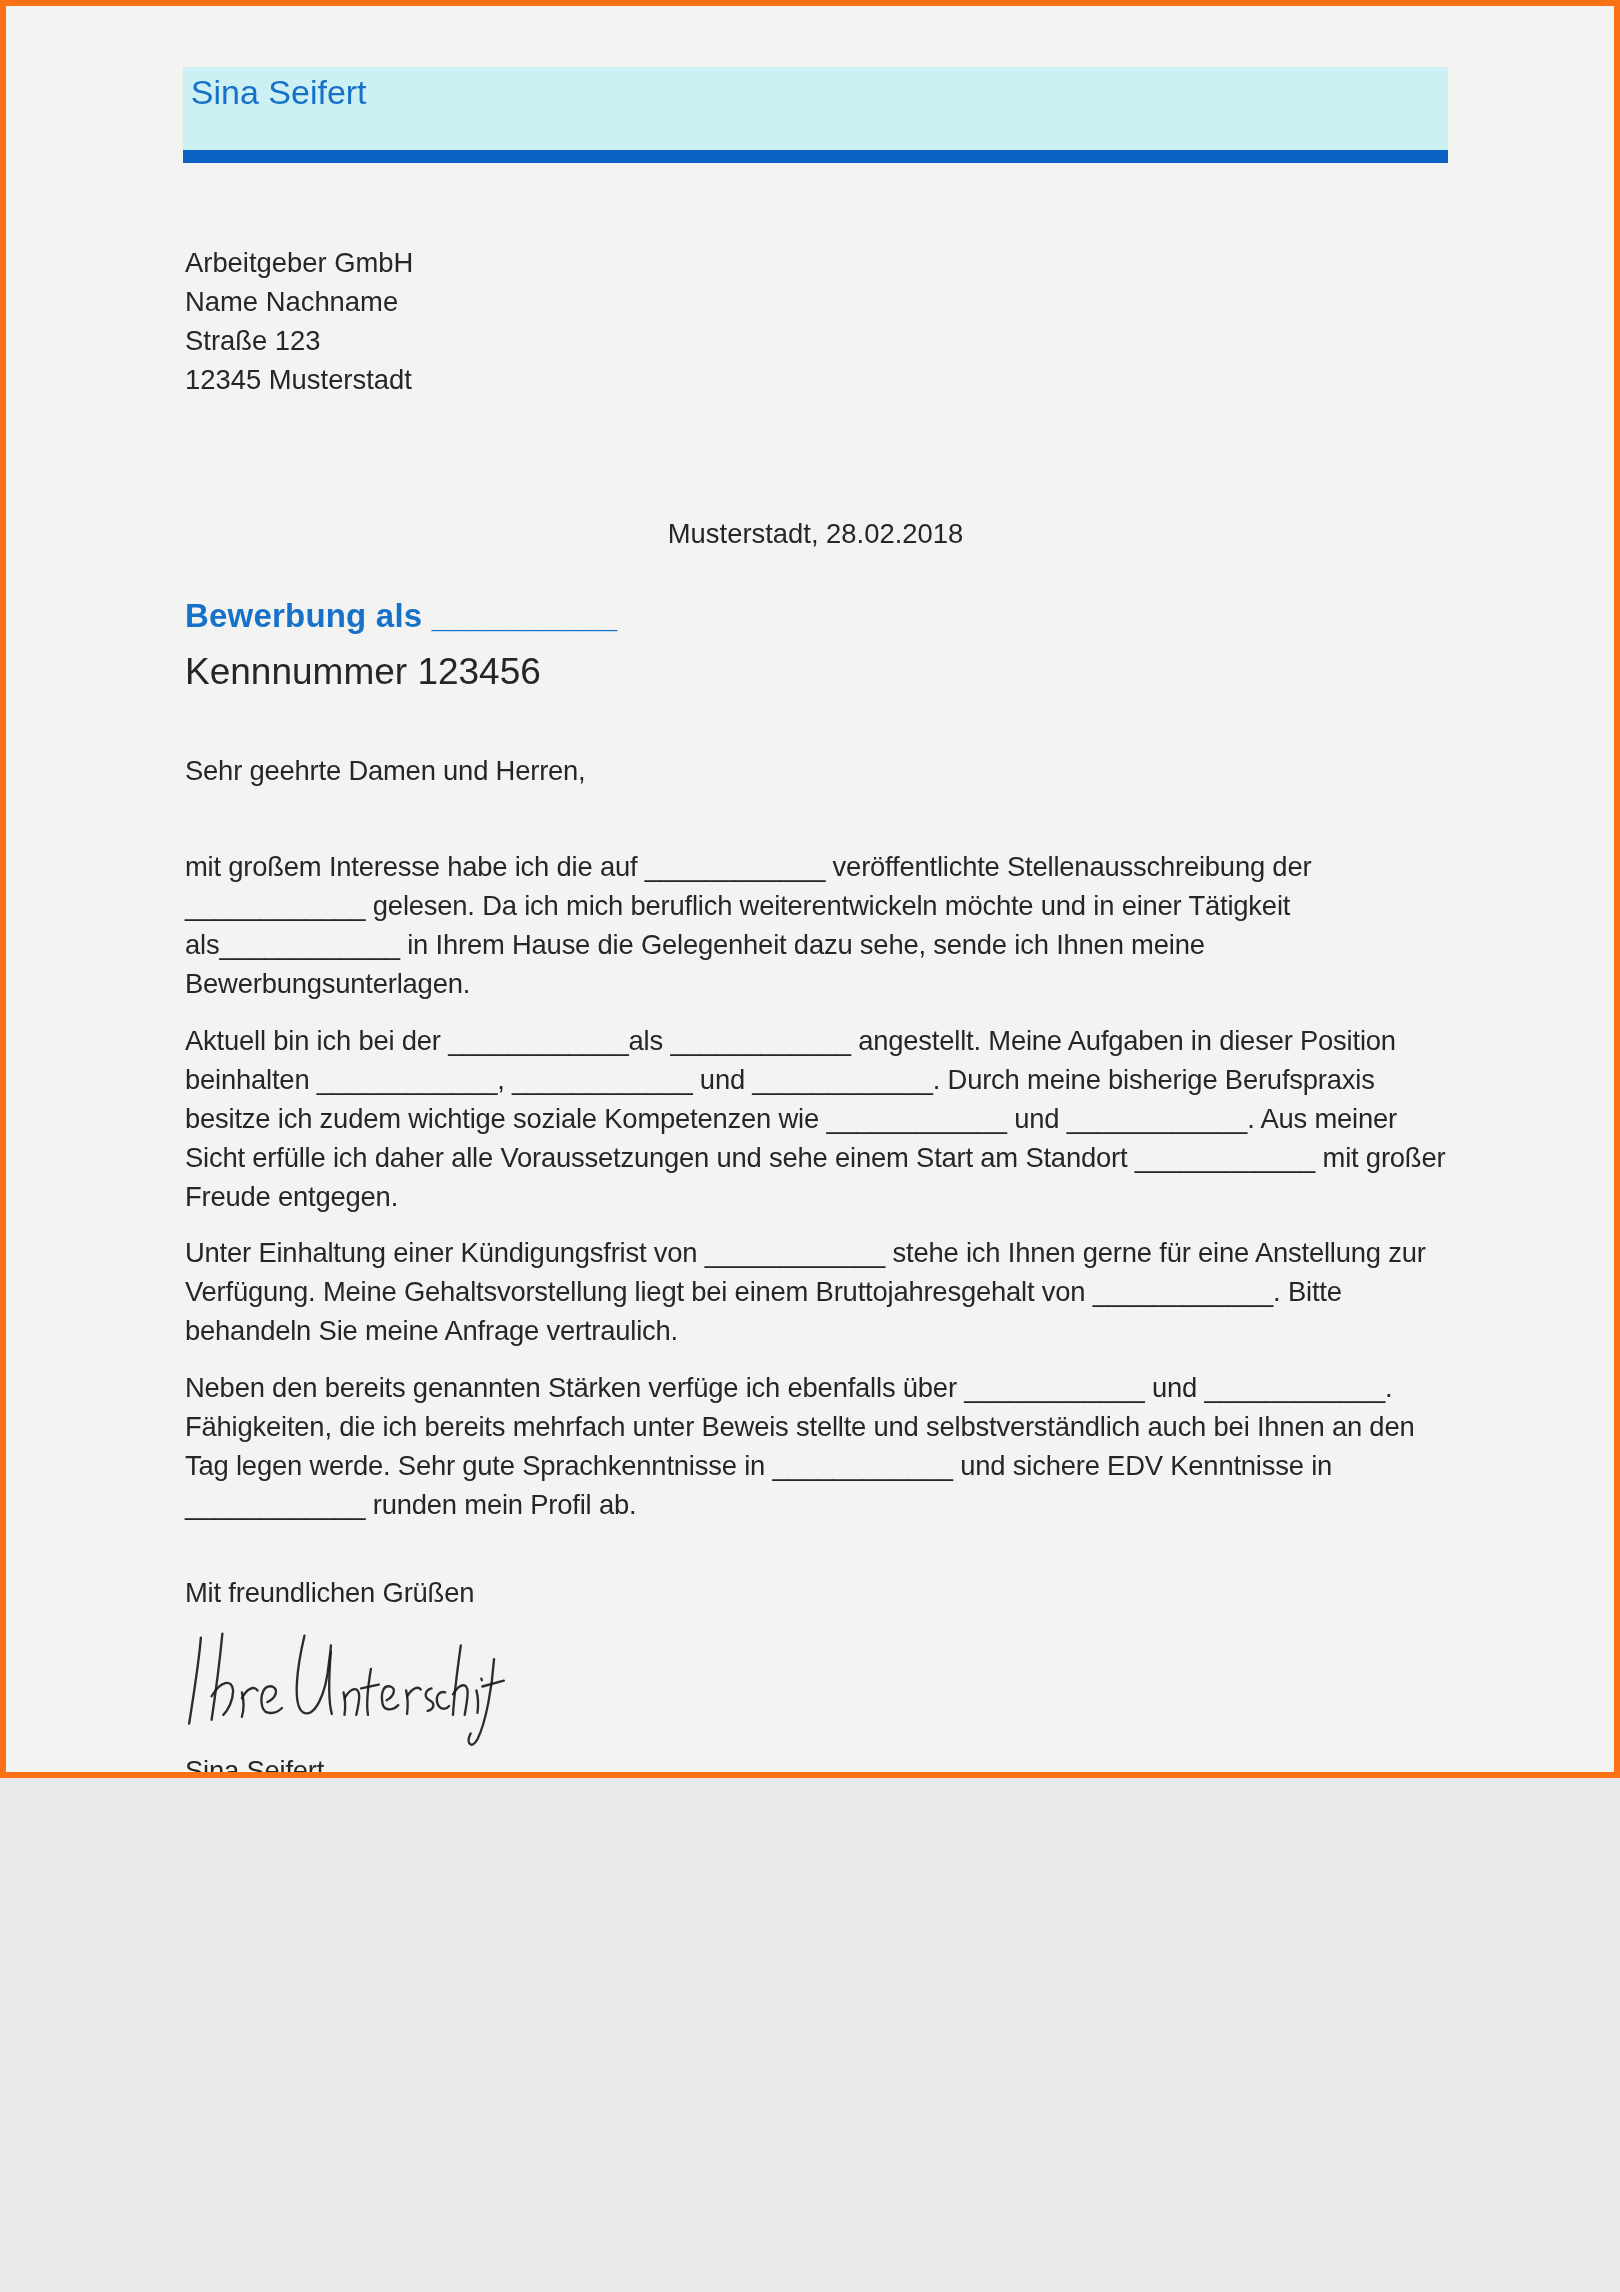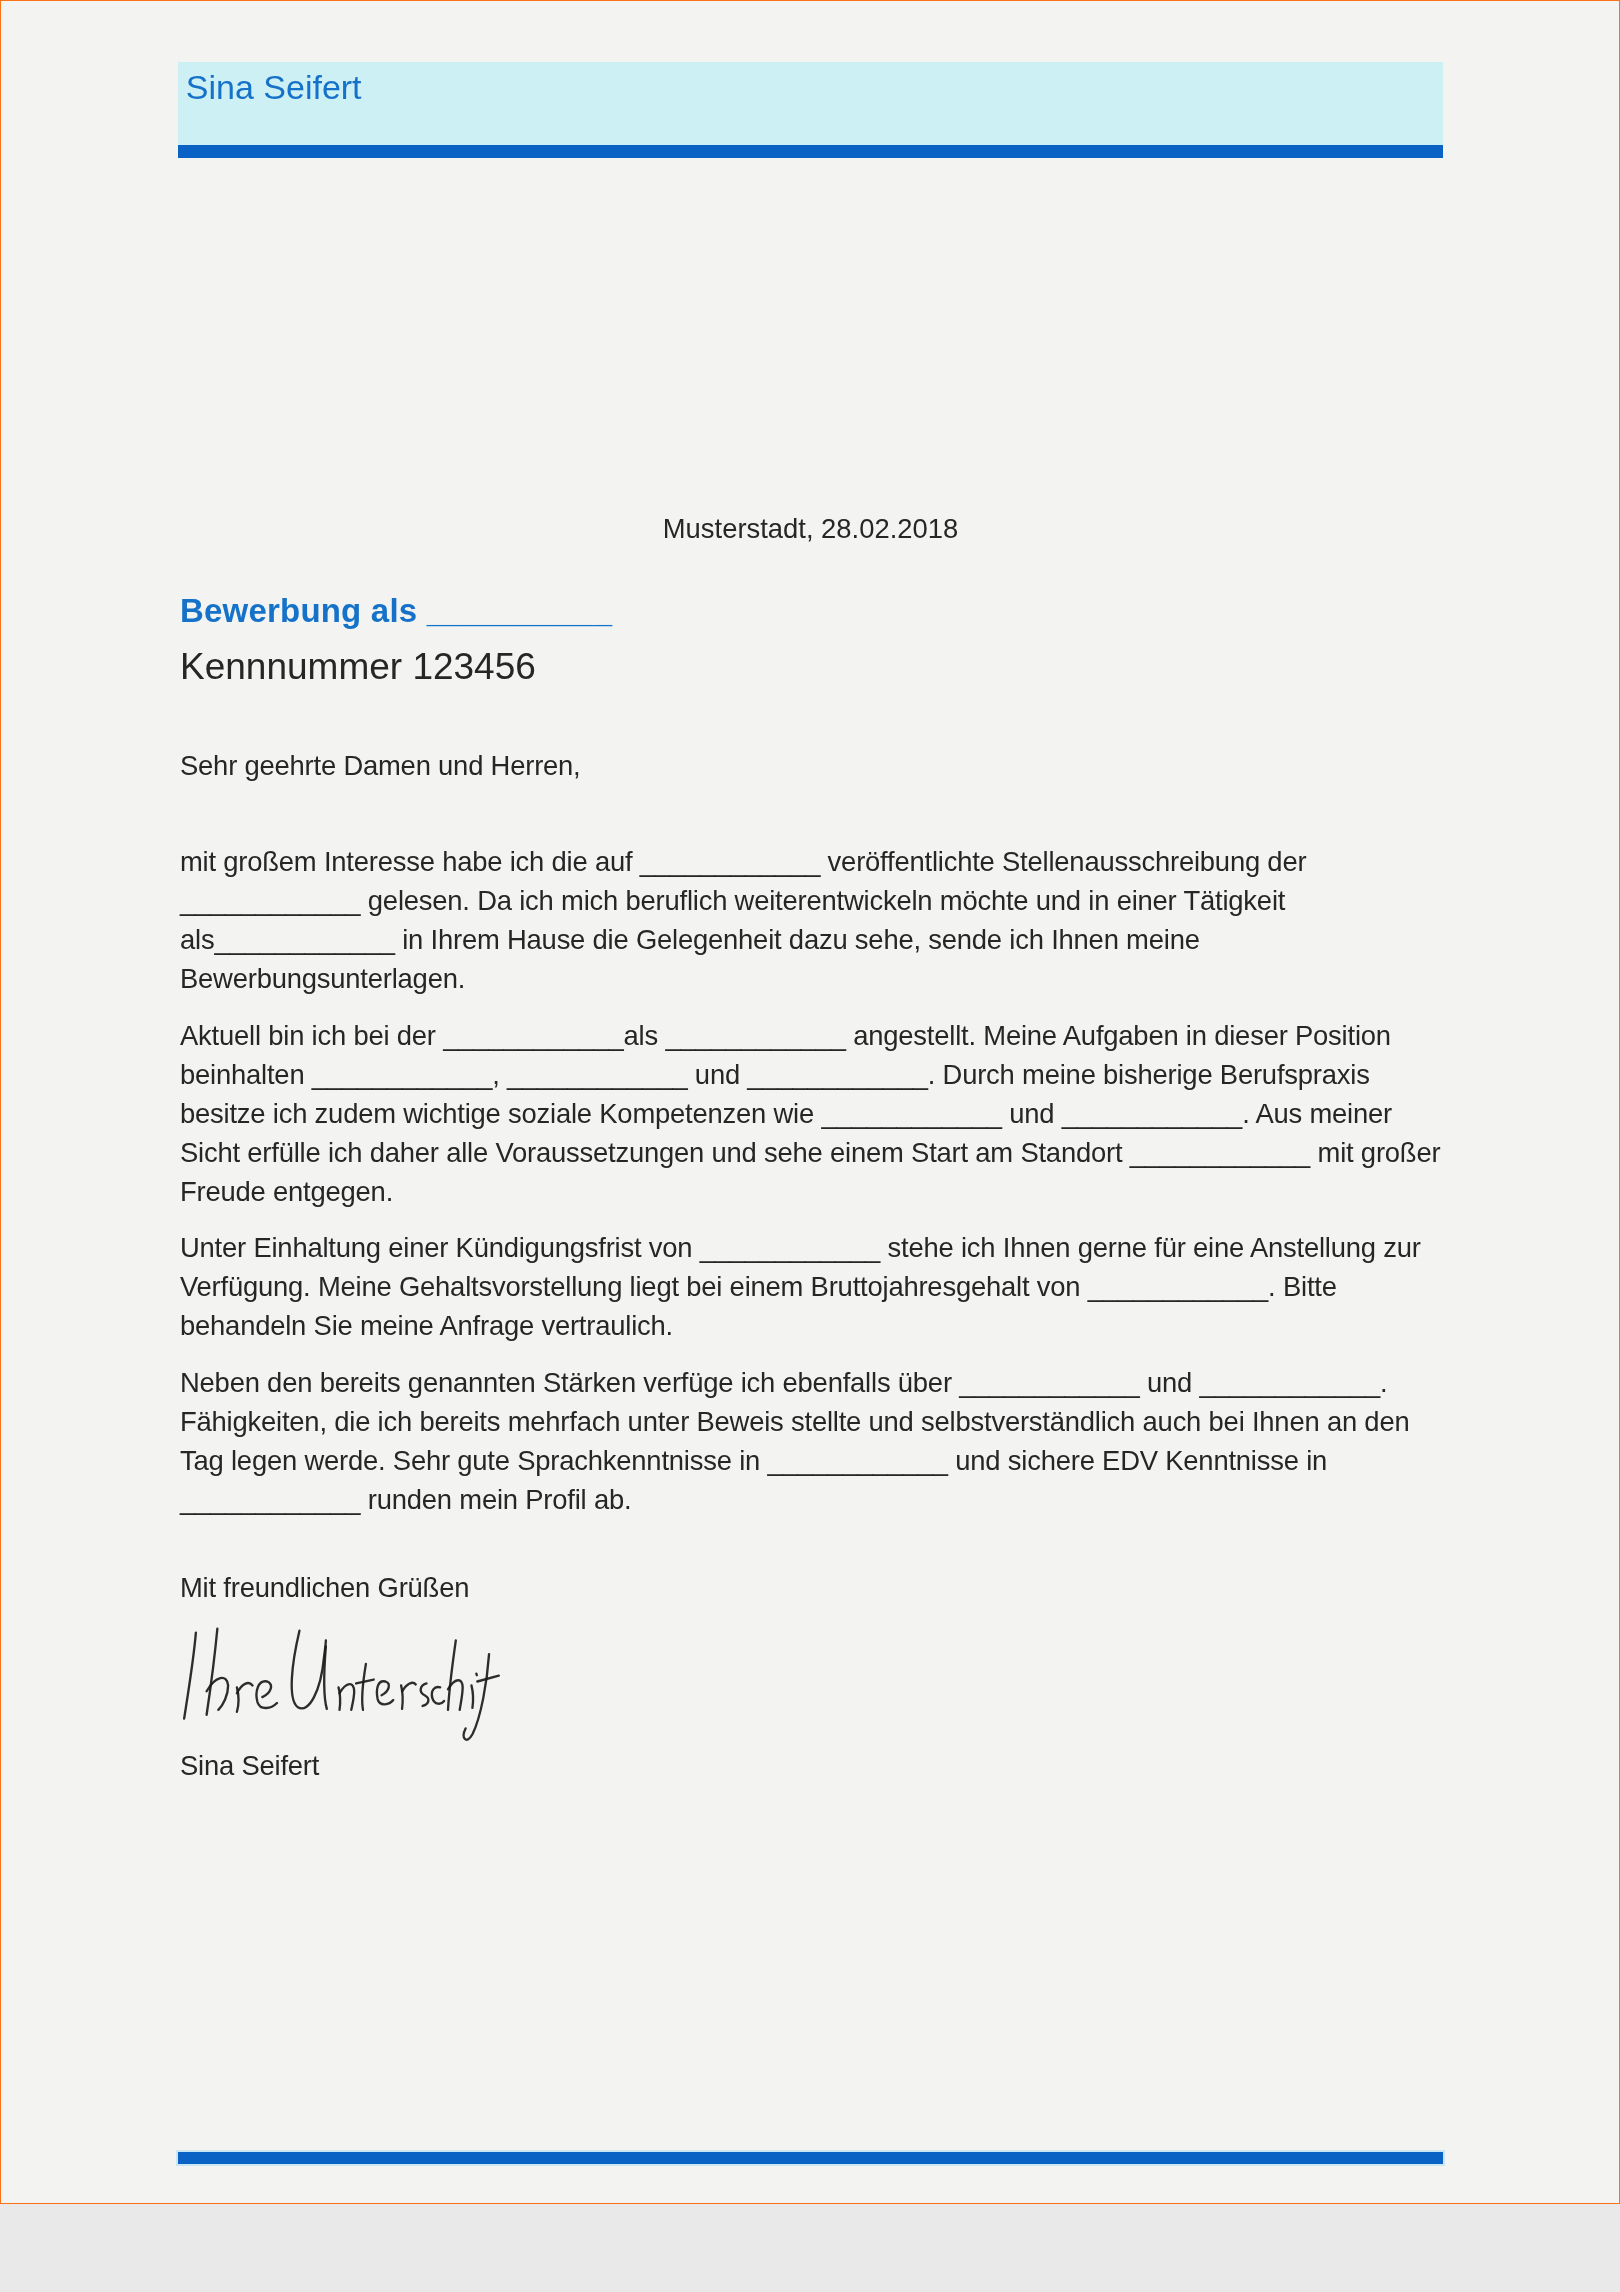--- a/index.html
+++ b/index.html
@@ -6,23 +6,23 @@
     --accent_blue:#1572c8;
     --bar_blue:#0a62c4;
     --header_bg:#cdf0f5;
     --text:#262626;
     --page_bg:#f3f4f2;
     --watermark_gray:#d9d9d9;
   }
   html,body{margin:0;padding:0;background:#e9e9e9;}
   .page{
     position:relative;
-    width:1620px;height:2204px;
+    width:1620px;height:1778px;
     background:var(--page_bg);
-    border:1px solid #f97316;
+    border:6px solid #f97316;
     box-sizing:border-box;
     font-family:"Liberation Sans", sans-serif;
     color:var(--text);
     overflow:hidden;
   }
   .header-band{
     position:absolute;left:177px;top:61px;width:1265px;height:83px;
     background:var(--header_bg);
     padding:2.9px 0 0 7.8px;box-sizing:border-box;
   }
@@ -53,20 +53,26 @@
 </head>
 <body>
 
 <div class="page">
 
   <div class="header-band">
     <div class="sender-name">Sina Seifert</div>
   </div>
   <div class="top-bar"></div>
 
+  <div class="recipient">
+    <div>Arbeitgeber GmbH</div>
+    <div>Name Nachname</div>
+    <div>Straße 123</div>
+    <div>12345 Musterstadt</div>
+  </div>
 
   <div class="date-line">Musterstadt, 28.02.2018</div>
 
   <div class="subject">Bewerbung als __________</div>
   <div class="reference">Kennnummer 123456</div>
 
   <div class="body-text">
     <p class="salutation">Sehr geehrte Damen und Herren,</p>
     <p class="para">mit großem Interesse habe ich die auf ____________ veröffentlichte Stellenausschreibung der ____________ gelesen. Da ich mich beruflich weiterentwickeln möchte und in einer Tätigkeit als____________ in Ihrem Hause die Gelegenheit dazu sehe, sende ich Ihnen meine Bewerbungsunterlagen.</p>
     <p class="para">Aktuell bin ich bei der ____________als ____________ angestellt. Meine Aufgaben in dieser Position beinhalten ____________, ____________ und ____________. Durch meine bisherige Berufspraxis besitze ich zudem wichtige soziale Kompetenzen wie ____________ und ____________. Aus meiner Sicht erfülle ich daher alle Voraussetzungen und sehe einem Start am Standort ____________ mit großer Freude entgegen.</p>

